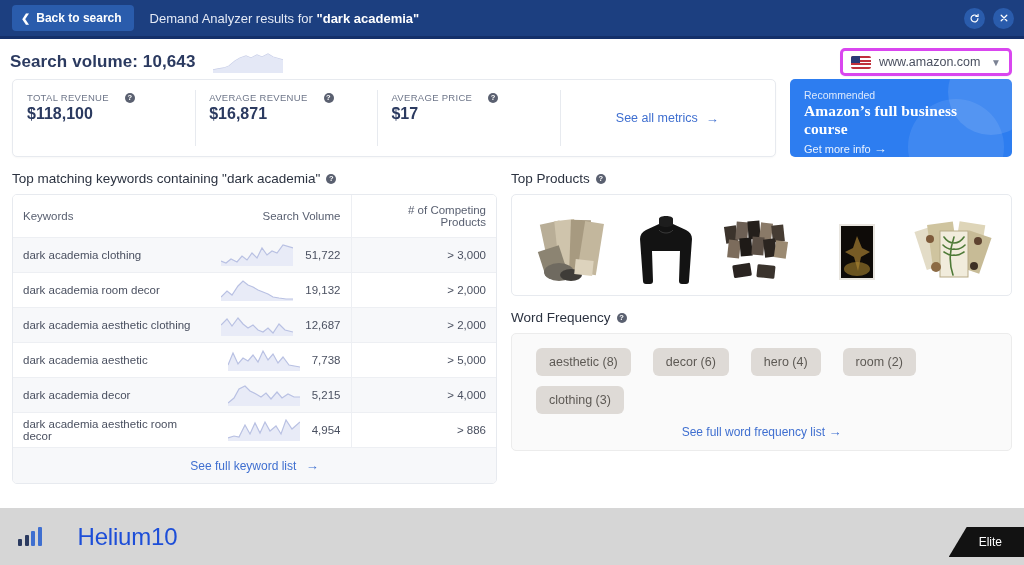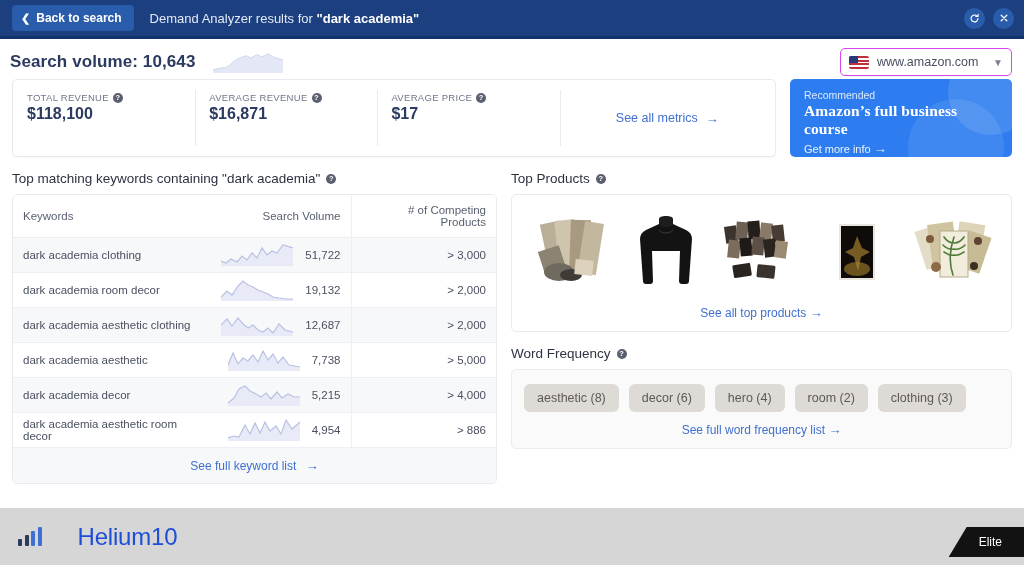--- a/index.html
+++ b/index.html
@@ -45,21 +45,21 @@
   
   .volrow {
     display: flex; align-items: center;
     padding: 12px 12px 6px 10px; position: relative;
   }
   .vol-text { font-size: 17px; color: #2b3a60; font-weight: bold; letter-spacing: .1px; }
   .vol-spark { margin-left: 18px; width: 70px; height: 22px; }
   .market-select {
     position: absolute; right: 12px; top: 9px;
     width: 172px; height: 28px;
-    border: 1px solid #d946ef; border-radius: 5px; background: #fff;
+    border: 3px solid #d946ef; border-radius: 5px; background: #fff;
     display: flex; align-items: center; padding: 0 8px; gap: 8px;
     cursor: pointer; box-shadow: 0 1px 1px rgba(0,0,0,.04);
   }
   .flag { width: 20px; height: 13px; border-radius: 2px; overflow: hidden; position: relative; flex: none; }
   .flag .stripes { position:absolute; inset:0;
     background: repeating-linear-gradient(#c0303c 0 1.85px, #fff 1.85px 3.7px); }
   .flag .canton { position:absolute; left:0; top:0; width:9px; height:7px; background:#2a3a78; }
   .market-label { font-size: 12.5px; color: #4a5060; flex: 1; }
   .caret { font-size: 10px; color: #7b8294; }
 
@@ -73,21 +73,21 @@
     flex: 1; padding: 12px 0 0 14px; position: relative;
     display: flex; flex-direction: column; justify-content: flex-start;
   }
   .metric + .metric::before,
   .metric-link::before {
     content: ""; position: absolute; left: 0; top: 10px; bottom: 10px;
     width: 1px; background: #e7eaef;
   }
   .metric-label {
     font-size: 9.5px; color: #6e7689; letter-spacing: .3px;
-    display: flex; align-items: center; gap: 4px; text-transform: uppercase;
+    display: flex; align-items: center; gap: 16px; text-transform: uppercase;
   }
   .metric-value { font-size: 16px; color: #2b3a60; font-weight: bold; margin-top: 2px; }
   .q-icon {
     width: 10px; height: 10px; border-radius: 50%;
     background: #9aa1b0; color: #fff; font-size: 7.5px;
     display: inline-flex; align-items: center; justify-content: center;
     line-height: 1; font-weight: bold; flex: none;
   }
   .q-icon.dark { background: #5a6070; }
   .metric-link {
@@ -153,21 +153,21 @@
   .prod svg { display: block; }
   .panel-link {
     text-align: center; padding: 10px 0 11px; font-size: 12px; color: #3f6fd0; cursor: pointer;
   }
 
   
   .wf-panel { background: #fafafa; border: 1px solid #ececec; border-radius: 5px; padding: 14px 12px 0 12px; }
   .chips { display: flex; gap: 10px; flex-wrap: wrap; }
   .chip {
     background: #dedad6; color: #5d5954; font-size: 12.5px;
-    padding: 7px 13px; border-radius: 6px; cursor: pointer; white-space: nowrap;
+    padding: 7px 13px; border-radius: 6px; cursor: pointer; white-space: nowrap; margin-left: 12px;
   }
 
   
   .footer {
     position: absolute; left: 0; bottom: 0; width: 1024px; height: 57px;
     background: #d6d6d6; display: flex; align-items: center; padding-left: 18px;
   }
   .logo { display: flex; align-items: center; gap: 9px; }
   .logo-bars { display: flex; align-items: flex-end; gap: 2.5px; height: 18px; }
   .logo-bars i { width: 4px; background: #2b3a60; display: block; border-radius: 1px; }
@@ -459,24 +459,20 @@
                 <path d="M38 18 C34 30 32 42 37 56 M38 24 C33 24 30 21 28 18 M38 30 C33 31 30 29 27 26 M38 36 C33 37 31 35 28 33 M38 24 C43 24 46 21 48 18 M38 30 C43 31 46 29 49 26 M38 36 C43 37 45 35 48 33" fill="none" stroke="#4e7a37" stroke-width="1.6" stroke-linecap="round"></path>
                 <circle cx="14" cy="20" r="4" fill="#7e5a3a"></circle>
                 <circle cx="62" cy="22" r="4" fill="#5e4330"></circle>
                 <circle cx="20" cy="48" r="5" fill="#8c6b45"></circle>
                 <circle cx="58" cy="47" r="4" fill="#3c2f24"></circle>
               </g>
             </svg>
           </div>
 
         </div>
-        <div class="panel-link">
-          <span>See all top products</span>
-          <span class="arrow">→</span>
-        </div>
       </div>
 
       <div class="spacer"></div>
 
       <div class="sec-title">
         <span>Word Frequency</span>
         <span class="q-icon dark">?</span>
       </div>
 
       <div class="wf-panel">

